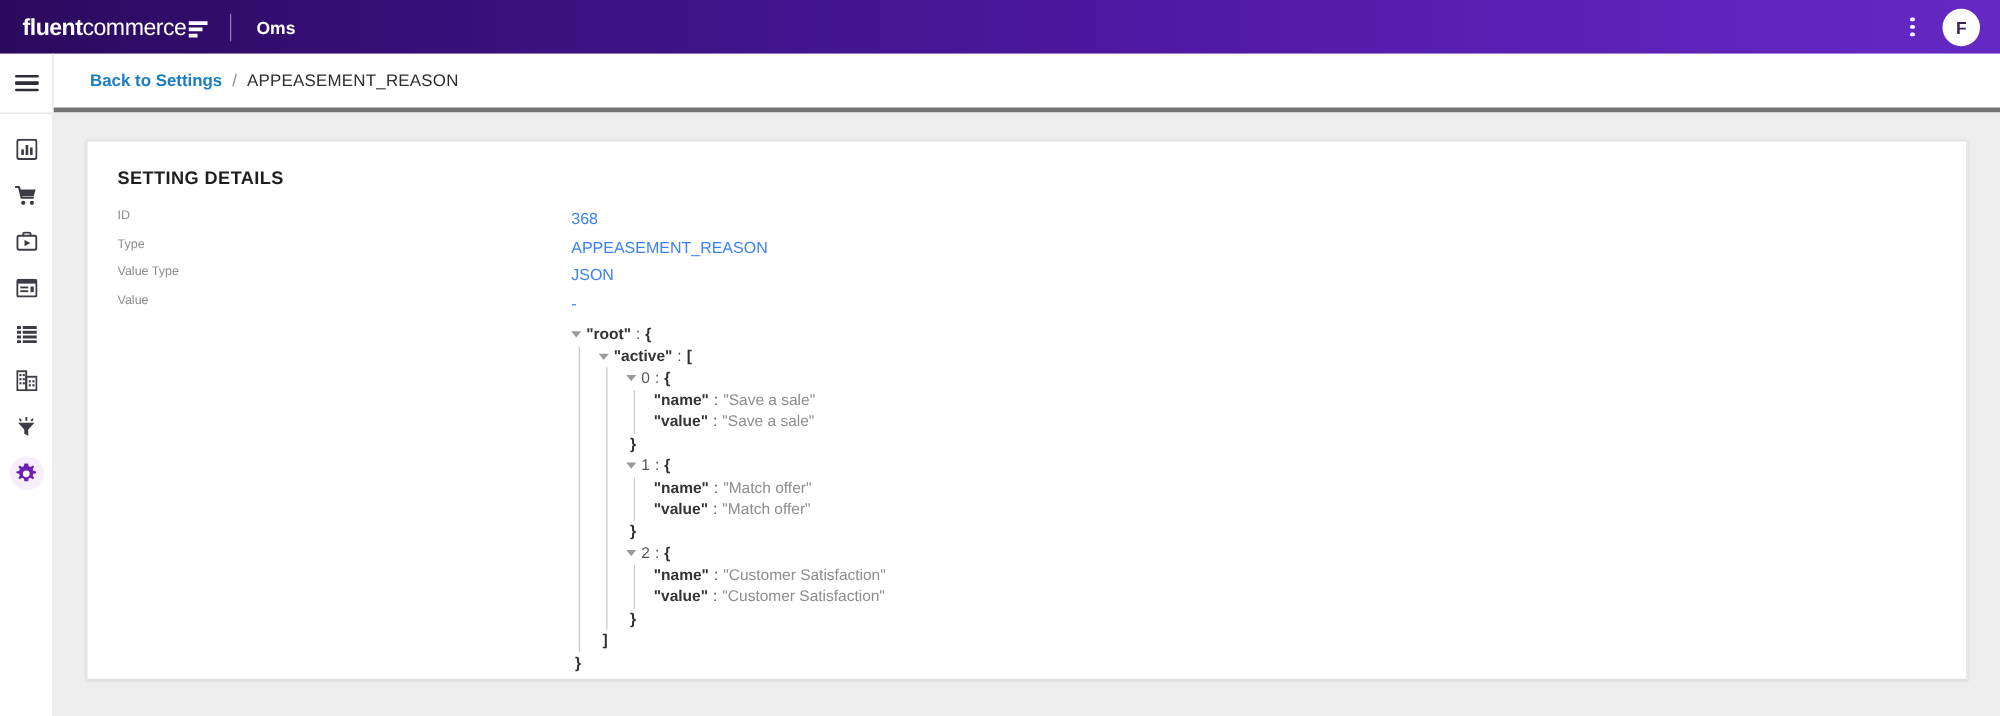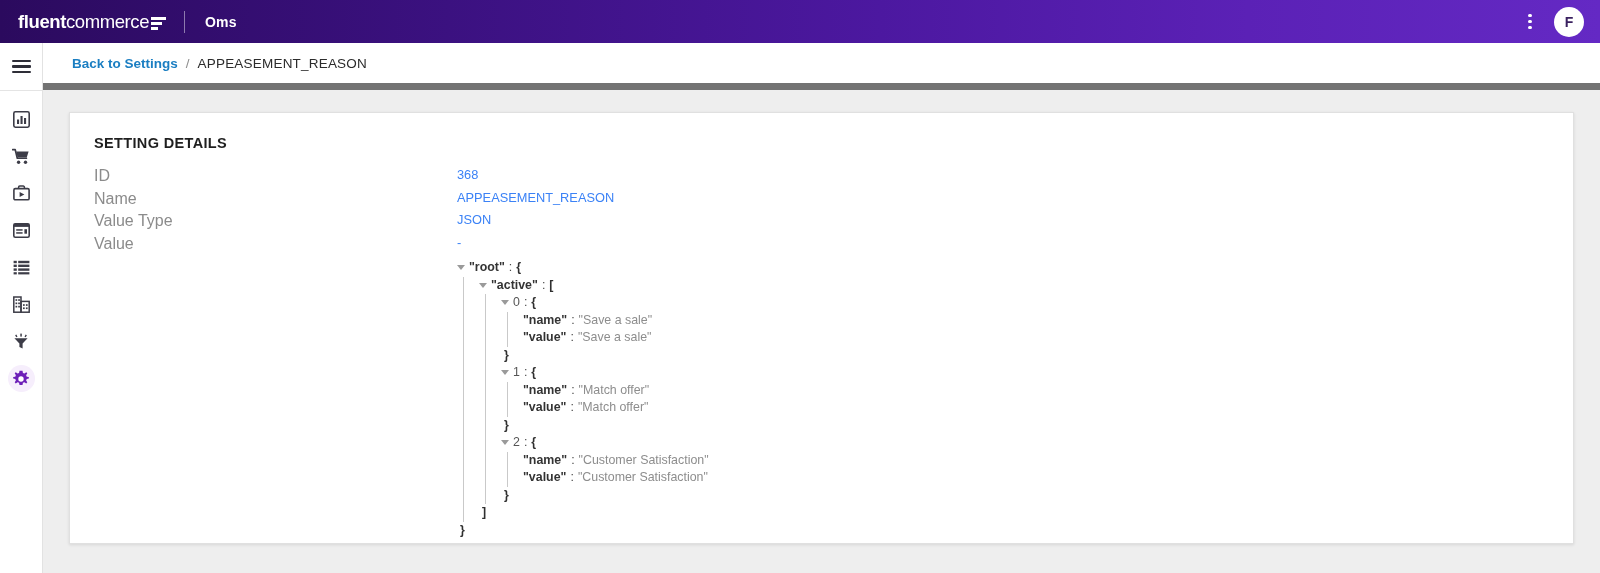--- a/index.html
+++ b/index.html
@@ -92,21 +92,21 @@
     position: absolute; width: 27px; height: 27px; border-radius: 50%;
     background: #f6eefc;
   }
   .rail-item svg { position: relative; z-index: 2; display: block; }
 
   
   .crumbstrip {
     position: absolute; top: 43px; left: 43px;
     width: 1557px; height: 47px;
     background: #ffffff;
-    border-bottom: 7px solid #737373;
+    border-bottom: 4px solid #737373;
     display: flex; align-items: center;
   }
   .crumbs { margin-left: 29px; display: flex; align-items: center; font-size: 13.5px; }
   .crumb-link { color: #1a7ec2; font-weight: 700; cursor: pointer; }
   .crumb-sep { color: #8d8d8d; margin: 0 8px; }
   .crumb-cur { color: #2c2c2c; letter-spacing: 0.2px; }
 
   
   .content {
     position: absolute; top: 90px; left: 43px;
@@ -122,21 +122,21 @@
     padding: 22px 24px 0 24px;
     overflow: hidden;
   }
   .card-title {
     font-size: 14.5px; font-weight: 700; color: #1f1f1f;
     letter-spacing: 0.35px; margin-bottom: 16px;
   }
   .field-row { display: flex; align-items: flex-start; height: 22.5px; }
   .field-label {
     width: 363px; flex: 0 0 363px;
-    font-size: 16px; color: #8b8b8b;
+    font-size: 10px; color: #8b8b8b;
   }
   .field-value { font-size: 12.8px; color: #3b82f6; }
 
   
   .jsontree {
     margin-left: 363px;
     margin-top: 2px;
     font-family: "Liberation Sans", sans-serif;
     font-size: 12.4px;
     color: #3d3d3d;
@@ -302,21 +302,21 @@
 
 <div class="content">
   <div class="card">
     <div class="card-title">SETTING DETAILS</div>
 
     <div class="field-row">
       <div class="field-label">ID</div>
       <div class="field-value">368</div>
     </div>
     <div class="field-row">
-      <div class="field-label">Name</div>
+      <div class="field-label">Type</div>
       <div class="field-value">APPEASEMENT_REASON</div>
     </div>
     <div class="field-row">
       <div class="field-label">Value Type</div>
       <div class="field-value">JSON</div>
     </div>
     <div class="field-row">
       <div class="field-label">Value</div>
       <div class="field-value">-</div>
     </div>

